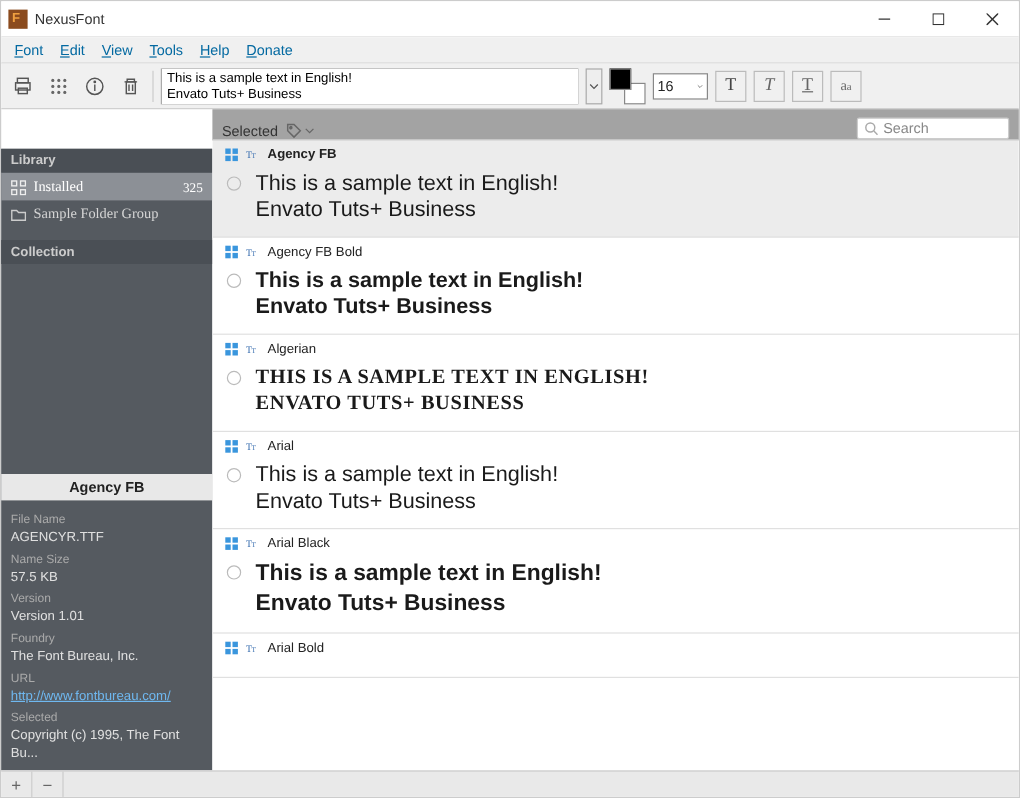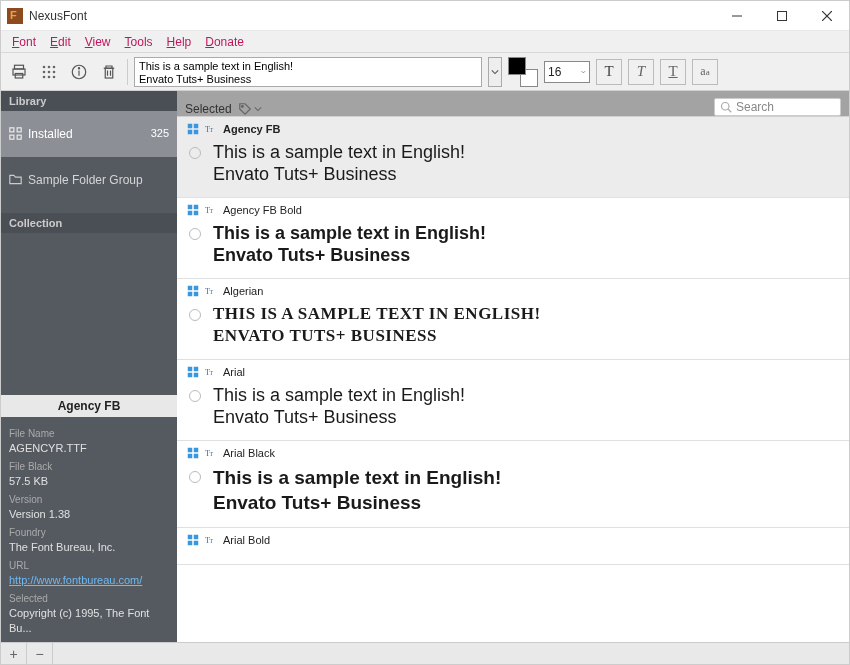--- a/index.html
+++ b/index.html
@@ -7,38 +7,38 @@
   
   .titlebar { height: 30px; display: flex; align-items: center; background: #fff; border-bottom: 1px solid #e8e8e8; }
   .titlebar .appicon { width: 16px; height: 16px; margin: 0 6px; background: #8b4b1e; position: relative; }
   .titlebar .appicon::after { content: "F"; color: #f0a040; font-size: 11px; font-weight: bold; position: absolute; left: 3px; top: 1px; }
   .titlebar .title { font-size: 12px; color: #333; }
   .titlebar .winbtns { margin-left: auto; display: flex; }
   .titlebar .winbtn { width: 45px; height: 30px; display: flex; align-items: center; justify-content: center; font-size: 13px; color: #333; }
   .titlebar .winbtn svg { width: 10px; height: 10px; }
   
   .menubar { height: 22px; background: #f0f0f0; display: flex; align-items: center; padding: 0 4px; border-bottom: 1px solid #d8d8d8; }
-  .menubar .menuitem { padding: 2px 7px; font-size: 12px; color: #be185d; }
+  .menubar .menuitem { padding: 2px 7px; font-size: 12px; color: #0369a1; }
   .menubar .menuitem u { text-decoration: underline; }
   
   .toolbar { height: 38px; background: #f0f0f0; display: flex; align-items: center; padding: 0 6px; border-bottom: 1px solid #d0d0d0; gap: 6px; }
   .toolbtn { width: 24px; height: 24px; display: flex; align-items: center; justify-content: center; color: #555; border-radius: 2px; }
   .sampleinput { flex: 0 0 348px; border: 1px solid #aaa; background: #fff; font-size: 11px; padding: 2px 4px; line-height: 13px; height: 30px; resize: none; font-family: inherit; }
   .dropdownbtn { width: 14px; height: 30px; border: 1px solid #aaa; background: #eee; display:flex; align-items:center; justify-content:center; }
   .colorswatch { width: 30px; height: 30px; position: relative; }
   .colorswatch .front { position: absolute; width: 18px; height: 18px; background: #000; border: 1px solid #888; top: 0; left: 0; }
   .colorswatch .back { position: absolute; width: 18px; height: 18px; background: #fff; border: 1px solid #888; bottom: 0; right: 0; }
   .sizebox { width: 46px; height: 22px; border: 1px solid #888; display: flex; align-items: center; justify-content: space-between; padding: 0 3px; background: #fff; gap: 20px; }
   .tbtn { width: 26px; height: 26px; border: 1px solid #bbb; display: flex; align-items: center; justify-content: center; font-family: "Times New Roman", serif; font-size: 15px; color: #666; background: #f0f0f0; }
   
   .main { flex: 1; display: flex; min-height: 0; }
   
-  .sidebar { width: 176px; background: #555a60; color: #ddd; display: flex; flex-direction: column; font-size: 12px; }
+  .sidebar { width: 176px; background: #555a60; color: #ddd; display: flex; flex-direction: column; font-size: 12px; margin-top: 33px; }
   .sidebar .sechead { background: #4a4f55; padding: 4px 8px; font-weight: bold; color: #ccc; font-size: 11px; }
-  .sidebar .sideitem { display: flex; align-items: flex-start; padding: 16px 8px; gap: 6px; color: #d5d5d5; }
+  .sidebar .sideitem { display: flex; align-items: flex-end; padding: 4px 8px; gap: 6px; color: #d5d5d5; font-family: Liberation Serif, serif; }
   .sidebar .sideitem.selected { background: #8c9096; color: #fff; }
   .sidebar .sideitem .count { margin-left: auto; font-size: 11px; }
   .sidebar .spacer { flex: 1; }
   .sidebar .fontname { background: #e8e8e8; color: #222; text-align: center; font-weight: bold; padding: 4px 0; font-size: 12px; }
   .sidebar .details { padding: 6px 8px; font-size: 11px; line-height: 15px; }
   .sidebar .details .lbl { color: #aaa; font-size: 10px; margin-top: 3px; }
   .sidebar .details .val { color: #e0e0e0; }
   .sidebar .details .link { color: #6fb8f0; text-decoration: underline; word-break: break-all; }
   
   .content { flex: 1; display: flex; flex-direction: column; min-width: 0; background: #fff; }
@@ -180,24 +180,24 @@
         </svg>
       <span>Sample Folder Group</span>
     </div>
     <div style="height:10px;"></div>
     <div class="sechead">Collection</div>
     <div class="spacer"></div>
     <div class="fontname">Agency FB</div>
     <div class="details">
       <div class="lbl">File Name</div>
       <div class="val">AGENCYR.TTF</div>
-      <div class="lbl">File Black</div>
+      <div class="lbl">Name Size</div>
       <div class="val">57.5 KB</div>
       <div class="lbl">Version</div>
-      <div class="val">Version 1.38</div>
+      <div class="val">Version 1.01</div>
       <div class="lbl">Foundry</div>
       <div class="val">The Font Bureau, Inc.</div>
       <div class="lbl">URL</div>
       <div class="link">http://www.fontbureau.com/</div>
       <div class="lbl">Selected</div>
       <div class="val">Copyright (c) 1995, The Font Bu...</div>
     </div>
   </div>
 
   <div class="content">

